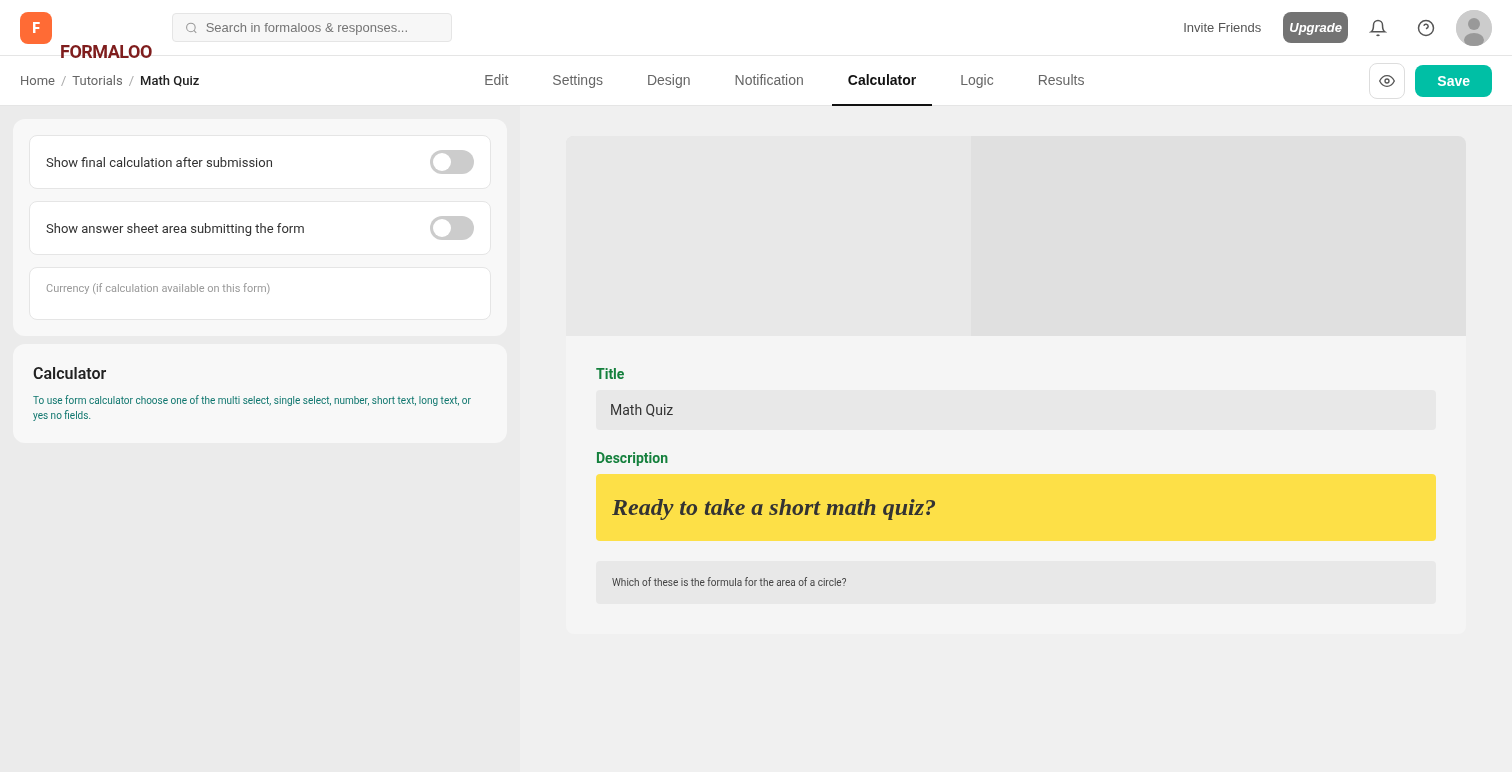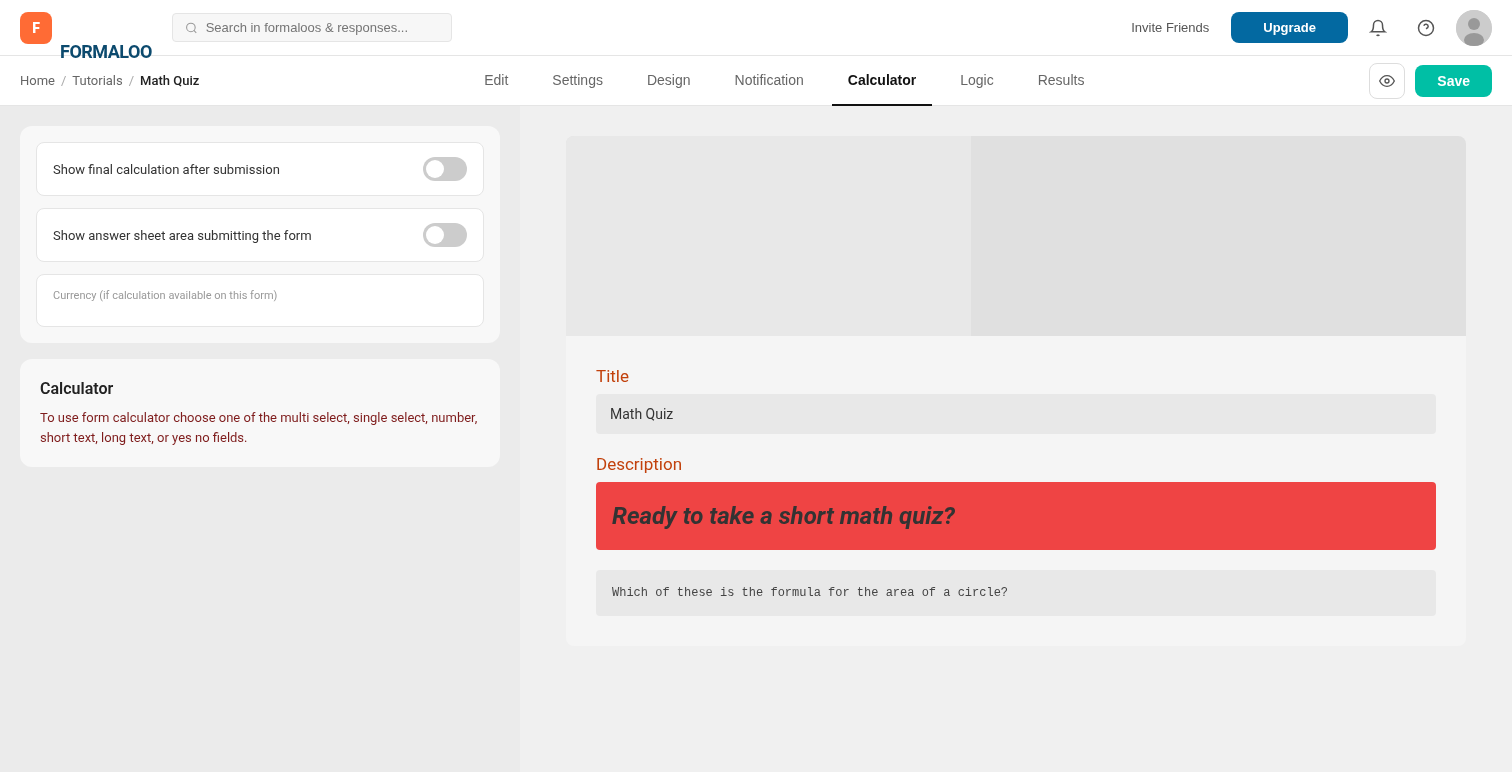--- a/index.html
+++ b/index.html
@@ -6,26 +6,26 @@
     body { font-family: -apple-system, BlinkMacSystemFont, 'Segoe UI', Roboto, sans-serif; background: #f5f5f5; color: #333; font-size: 14px; }
 
     
     .top-nav {
       display: flex; align-items: center; background: #fff;
       border-bottom: 1px solid #e5e5e5; padding: 0 20px; height: 56px;
       position: relative; z-index: 10;
     }
     .logo-area { display: flex; align-items: center; gap: 8px; margin-right: 20px; }
     .logo-icon { width: 32px; height: 32px; background: #ff6b35; border-radius: 8px; display: flex; align-items: center; justify-content: center; color: #fff; font-weight: 900; font-size: 14px; }
-    .logo-text { font-weight: 700; font-size: 18px; color: #0c4a6e; letter-spacing: -0.5px; margin-top: 48px; }
+    .logo-text { font-weight: 700; font-size: 18px; color: #7f1d1d; letter-spacing: -0.5px; margin-top: 48px; }
     .search-bar { display: flex; align-items: center; background: #f7f7f7; border: 1px solid #e5e5e5; border-radius: 4px; padding: 6px 12px; gap: 8px; width: 280px; }
     .search-bar input { border: none; background: transparent; outline: none; font-size: 13px; color: #666; width: 100%; }
     .nav-right { margin-left: auto; display: flex; align-items: center; gap: 12px; }
     .invite-btn { background: none; border: none; color: #555; font-size: 13px; cursor: pointer; padding: 6px 10px; border-radius: 6px; }
-    .upgrade-btn { background: #0369a1; color: #fff; border: none; border-radius: 8px; padding: 8px 32px; font-size: 13px; font-weight: 600; cursor: pointer; }
+    .upgrade-btn { background: #737373; color: #fff; border: none; border-radius: 8px; padding: 8px 6px; font-size: 13px; font-weight: 600; cursor: pointer; font-style: italic; }
     .nav-icon-btn { width: 36px; height: 36px; background: none; border: none; border-radius: 50%; cursor: pointer; display: flex; align-items: center; justify-content: center; color: #555; font-size: 18px; }
     .avatar { width: 36px; height: 36px; border-radius: 50%; background: #ccc; border: none; cursor: pointer; display: flex; align-items: center; justify-content: center; overflow: hidden; }
     .avatar svg { width: 36px; height: 36px; }
 
     
     .sub-nav { background: #fff; border-bottom: 1px solid #e5e5e5; padding: 0 20px; height: 50px; display: flex; align-items: center; gap: 24px; }
     .breadcrumb { display: flex; align-items: center; gap: 6px; font-size: 13px; color: #666; margin-right: auto; }
     .breadcrumb a { color: #666; text-decoration: none; }
     .breadcrumb .sep { color: #aaa; }
     .breadcrumb .current { color: #222; font-weight: 500; }
@@ -33,56 +33,56 @@
     .tab-link { padding: 12px 16px; font-size: 14px; color: #666; text-decoration: none; border: none; background: none; cursor: pointer; border-bottom: 2px solid transparent; height: 50px; display: flex; align-items: center; }
     .tab-link.active { color: #111; font-weight: 600; border-bottom: 2px solid #111; }
     .sub-nav-right { margin-left: auto; display: flex; align-items: center; gap: 10px; }
     .preview-btn { width: 36px; height: 36px; border: 1px solid #ddd; border-radius: 8px; background: #fff; cursor: pointer; display: flex; align-items: center; justify-content: center; color: #555; }
     .save-btn { background: #00bfa5; color: #fff; border: none; border-radius: 8px; padding: 8px 22px; font-size: 14px; font-weight: 600; cursor: pointer; text-align: right; }
 
     
     .main-layout { display: flex; height: calc(100vh - 106px); overflow: hidden; }
 
     
-    .left-panel { width: 520px; min-width: 520px; background: #ebebeb; overflow-y: auto; padding: 20px; display: flex; flex-direction: column; gap: 16px; }
+    .left-panel { width: 520px; min-width: 520px; background: #ebebeb; overflow-y: auto; padding: 13px; display: flex; flex-direction: column; gap: 8px; }
 
     .settings-card { background: #f8f8f8; border-radius: 12px; padding: 16px; display: flex; flex-direction: column; gap: 12px; }
     .toggle-row { background: #fff; border: 1px solid #e5e5e5; border-radius: 8px; padding: 14px 16px; display: flex; align-items: center; justify-content: space-between; }
     .toggle-label { font-size: 13px; color: #333; }
     .toggle { position: relative; width: 44px; height: 24px; }
     .toggle input { opacity: 0; width: 0; height: 0; }
     .toggle-slider { position: absolute; cursor: pointer; top: 0; left: 0; right: 0; bottom: 0; background: #ccc; border-radius: 24px; transition: .3s; }
     .toggle-slider:before { position: absolute; content: ""; height: 18px; width: 18px; left: 3px; bottom: 3px; background: #fff; border-radius: 50%; transition: .3s; }
     input:checked + .toggle-slider { background: #7c3aed; }
     input:checked + .toggle-slider:before { transform: translateX(20px); }
 
     .currency-card { background: #fff; border: 1px solid #e5e5e5; border-radius: 8px; padding: 14px 16px; }
     .currency-legend { font-size: 11px; color: #999; margin-bottom: 10px; }
     .currency-option { display: flex; align-items: center; gap: 8px; cursor: pointer; }
     .radio-custom { width: 18px; height: 18px; border-radius: 50%; border: 2px solid #7c3aed; display: flex; align-items: center; justify-content: center; }
     .radio-custom.checked:after { content: ""; width: 8px; height: 8px; border-radius: 50%; background: #7c3aed; }
     .currency-label { font-size: 13px; color: #333; }
 
     .calculator-card { background: #f8f8f8; border-radius: 12px; padding: 20px; }
     .calculator-title { font-size: 16px; font-weight: 600; color: #222; margin-bottom: 10px; }
-    .calculator-desc { font-size: 13px; color: #7f1d1d; line-height: 1.5; }
+    .calculator-desc { font-size: 10px; color: #0f766e; line-height: 1.5; }
 
     
     .right-panel { flex: 1; background: #f0f0f0; overflow-y: auto; padding: 30px; }
 
     .form-preview { max-width: 900px; margin: 0 auto; display: flex; flex-direction: column; gap: 0; }
 
     .cover-image { width: 100%; height: 200px; background: #e0e0e0; border-radius: 8px 8px 0 0; overflow: hidden; position: relative; margin-bottom: 0; }
 
     .form-content { background: #f5f5f5; padding: 30px; border-radius: 0 0 8px 8px; }
-    .field-label { font-size: 17px; font-weight: 400; color: #c2410c; margin-bottom: 8px; }
+    .field-label { font-size: 14px; font-weight: 700; color: #15803d; margin-bottom: 8px; }
     .field-input { background: #e8e8e8; border: none; border-radius: 4px; padding: 12px 14px; font-size: 14px; color: #333; width: 100%; margin-bottom: 20px; }
-    .description-box { background: #ef4444; border-radius: 4px; padding: 20px 16px; margin-bottom: 20px; }
+    .description-box { background: #fde047; border-radius: 4px; padding: 20px 16px; margin-bottom: 20px; font-family: Liberation Serif, serif; }
     .description-text { font-size: 24px; font-weight: 700; color: #333; font-style: italic; }
-    .question-box { background: #e8e8e8; border-radius: 4px; padding: 16px; font-size: 12px; color: #444; font-family: Liberation Mono, monospace; }
+    .question-box { background: #e8e8e8; border-radius: 4px; padding: 16px; font-size: 10px; color: #444; }
   </style>
 </head>
 <body>
 
 <nav class="top-nav">
   <div class="logo-area">
     <div class="logo-icon">F</div>
     <span class="logo-text">FORMALOO</span>
   </div>
   <div class="search-bar">

